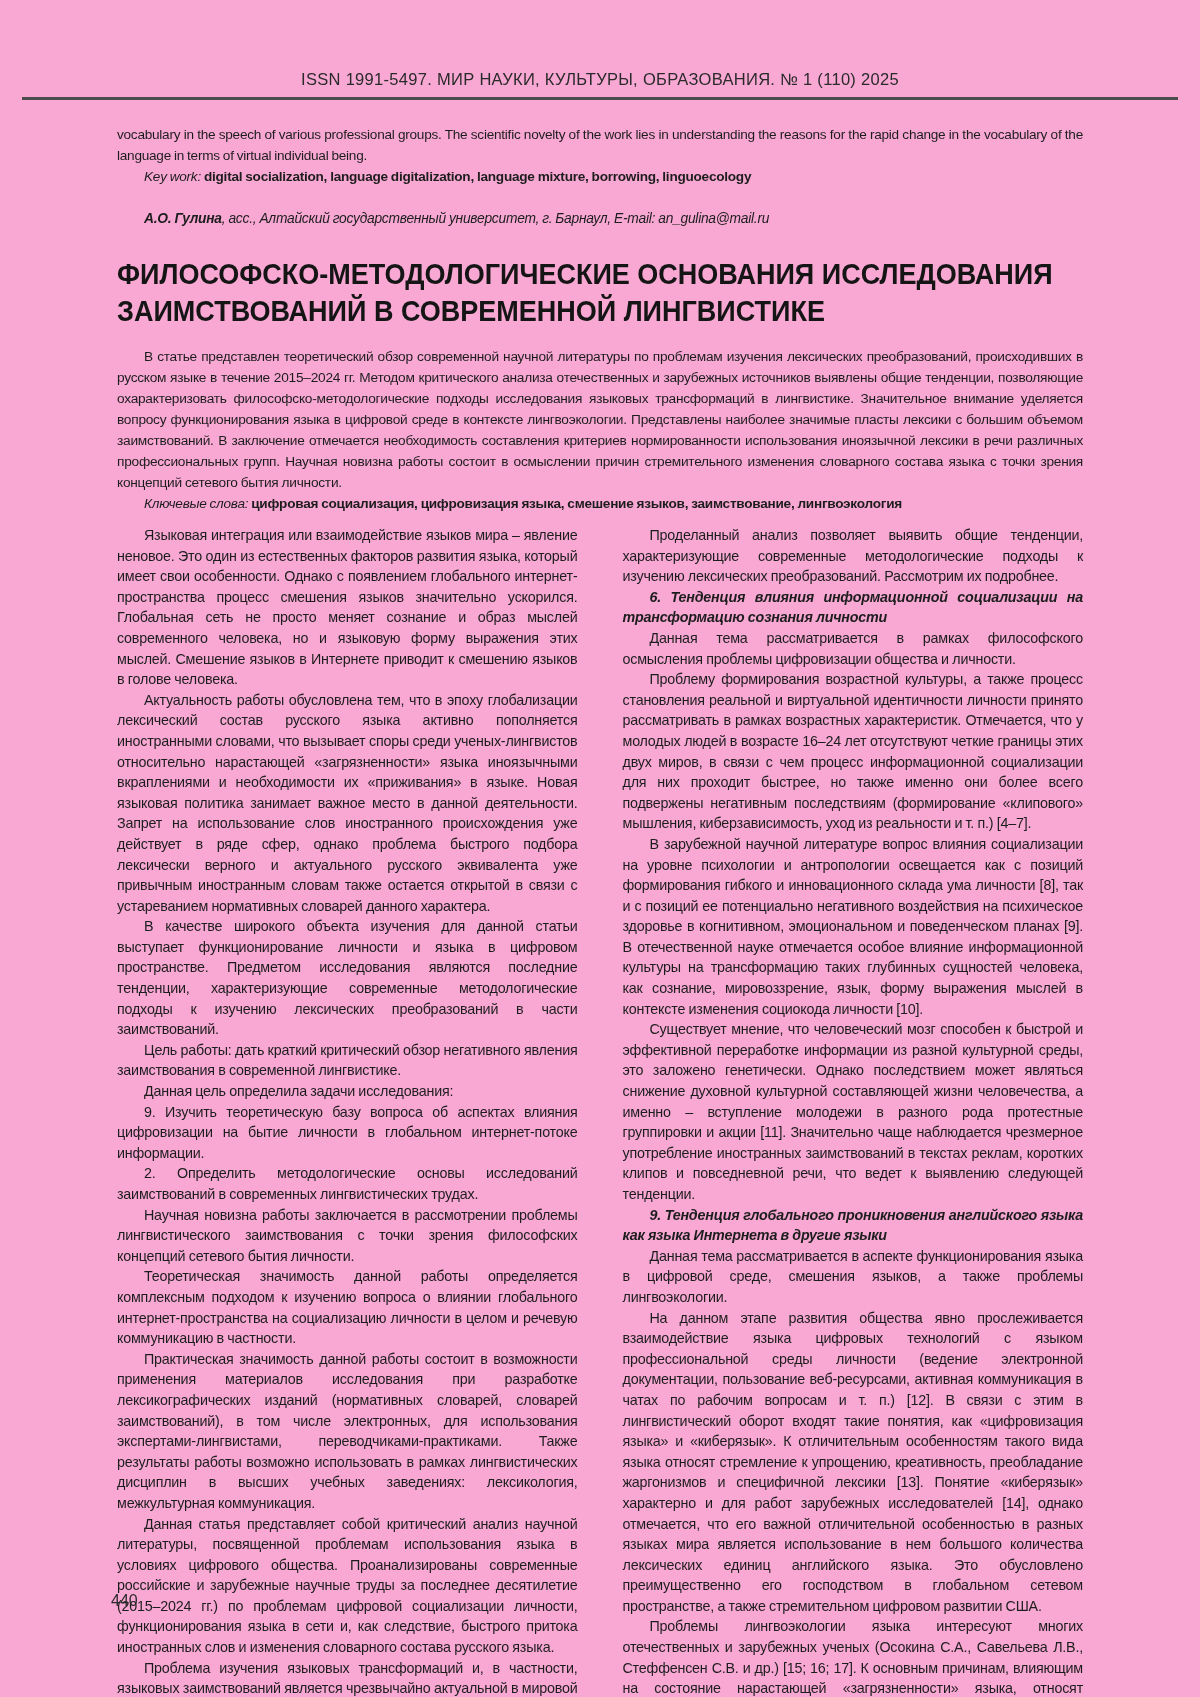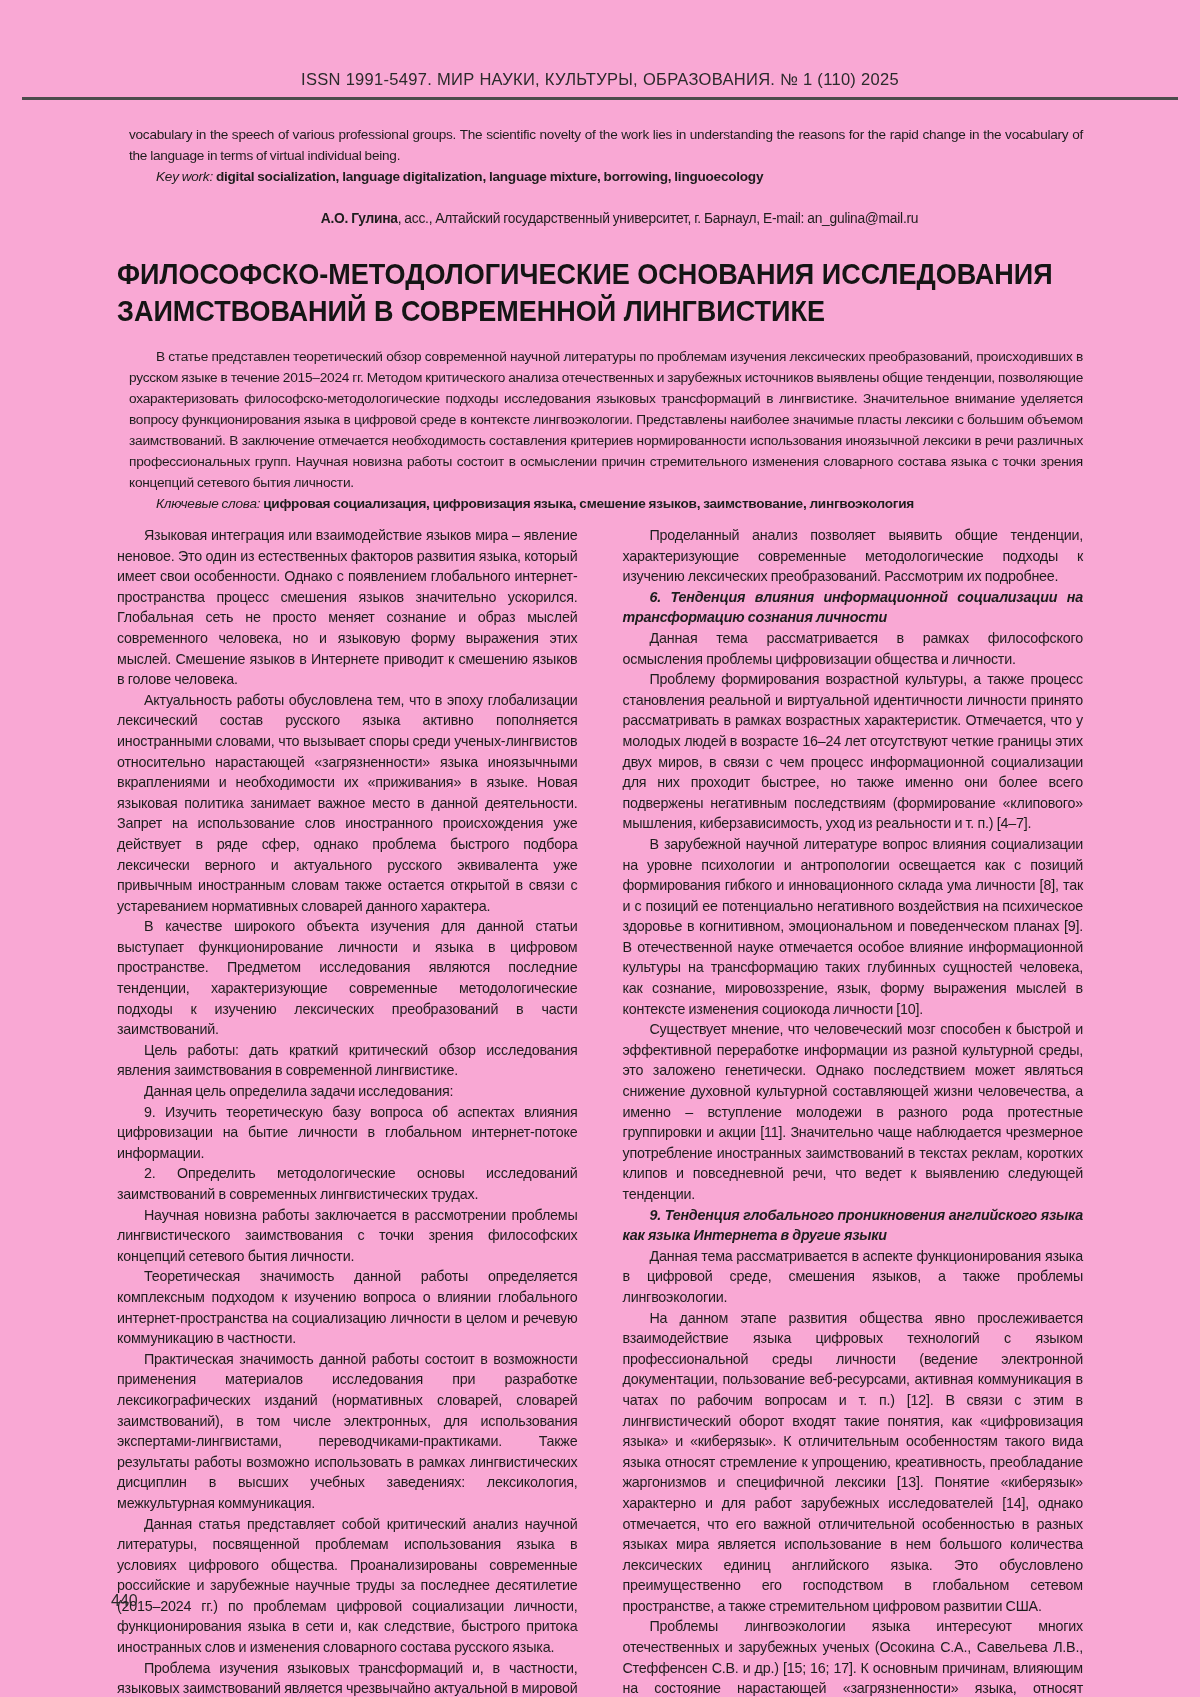--- a/index.html
+++ b/index.html
@@ -18,33 +18,33 @@
     font-size:16.5px; letter-spacing:0.3px;
     color:#2a2a2a;
   }
   .head-rule {
     position:absolute; top:97px; left:22px; right:22px;
     height:3px; background:#4c4c4c;
   }
   .content {
     position:absolute; left:117px; top:124px; width:966px;
   }
-  .cond { letter-spacing:-0.25px; word-spacing:-0.5px;margin-left:12px; }
+  .cond { letter-spacing:-0.25px; word-spacing:-0.5px; }
   .eng-tail {
     font-size:13.6px; line-height:21px; text-align:justify;
   }
   .kw-line {
     font-size:13.6px; line-height:21px; text-indent:27px;
   }
   .kw-label { font-style:italic; }
   .kw-text { font-weight:bold; }
   .author-line {
     margin-top:21px;
     font-size:13.8px; line-height:21px; text-indent:27px;
-    text-align:center;
+    font-style:italic;
   }
   .author-name { font-weight:bold; }
   .article-title {
     margin-top:26px;
     font-weight:bold; font-size:30px; line-height:37px;
     transform:scaleX(0.90); transform-origin:0 0;
     white-space:nowrap;
     color:#151515;
   }
   .abstract {
@@ -104,21 +104,21 @@
       <span class="kw-label">Ключевые слова:</span>
       <span> </span>
       <span class="kw-text">цифровая социализация, цифровизация языка, смешение языков, заимствование, лингвоэкология</span>
     </div>
 
     <div class="columns">
       <div class="col" id="left-col">
           <p class="body-p">Языковая интеграция или взаимодействие языков мира – явление неновое. Это один из естественных факторов развития языка, который имеет свои особенности. Однако с появлением глобального интернет-пространства процесс смешения языков значительно ускорился. Глобальная сеть не просто меняет сознание и образ мыслей современного человека, но и языковую форму выражения этих мыслей. Смешение языков в Интернете приводит к смешению языков в голове человека.</p>
           <p class="body-p">Актуальность работы обусловлена тем, что в эпоху глобализации лексический состав русского языка активно пополняется иностранными словами, что вызывает споры среди ученых-лингвистов относительно нарастающей «загрязненности» языка иноязычными вкраплениями и необходимости их «приживания» в языке. Новая языковая политика занимает важное место в данной деятельности. Запрет на использование слов иностранного происхождения уже действует в ряде сфер, однако проблема быстрого подбора лексически верного и актуального русского эквивалента уже привычным иностранным словам также остается открытой в связи с устареванием нормативных словарей данного характера.</p>
           <p class="body-p">В качестве широкого объекта изучения для данной статьи выступает функционирование личности и языка в цифровом пространстве. Предметом исследования являются последние тенденции, характеризующие современные методологические подходы к изучению лексических преобразований в части заимствований.</p>
-          <p class="body-p">Цель работы: дать краткий критический обзор исследования явления заимствования в современной лингвистике.</p>
+          <p class="body-p">Цель работы: дать краткий критический обзор негативного явления заимствования в современной лингвистике.</p>
           <p class="body-p">Данная цель определила задачи исследования:</p>
           <p class="body-p">9. Изучить теоретическую базу вопроса об аспектах влияния цифровизации на бытие личности в глобальном интернет-потоке информации.</p>
           <p class="body-p">2. Определить методологические основы исследований заимствований в современных лингвистических трудах.</p>
           <p class="body-p">Научная новизна работы заключается в рассмотрении проблемы лингвистического заимствования с точки зрения философских концепций сетевого бытия личности.</p>
           <p class="body-p">Теоретическая значимость данной работы определяется комплексным подходом к изучению вопроса о влиянии глобального интернет-пространства на социализацию личности в целом и речевую коммуникацию в частности.</p>
           <p class="body-p">Практическая значимость данной работы состоит в возможности применения материалов исследования при разработке лексикографических изданий (нормативных словарей, словарей заимствований), в том числе электронных, для использования экспертами-лингвистами, переводчиками-практиками. Также результаты работы возможно использовать в рамках лингвистических дисциплин в высших учебных заведениях: лексикология, межкультурная коммуникация.</p>
           <p class="body-p">Данная статья представляет собой критический анализ научной литературы, посвященной проблемам использования языка в условиях цифрового общества. Проанализированы современные российские и зарубежные научные труды за последнее десятилетие (2015–2024 гг.) по проблемам цифровой социализации личности, функционирования языка в сети и, как следствие, быстрого притока иностранных слов и изменения словарного состава русского языка.</p>
           <p class="body-p">Проблема изучения языковых трансформаций и, в частности, языковых заимствований является чрезвычайно актуальной в мировой лингвистике на данном этапе развития, о чем свидетельствуют многочисленные зарубежные источники (Бойд Р., Пеннебейкер Д.; Карлинг Г., Кронхамн С.; Хонкола Т., Джордан Ф. и др.) [1; 2; 3]. Важно отметить, что в данном исследовании нами было обработано 120 современных научных трудов по проблемам языковых изменений, связанных с цифровизацией общества, из которых более 30 – научная литература на других языках. Материал отбирался на сайтах российских научных электронных библиотек (eLibrary, cyberleninka.ru), а также известных англоязычных баз данных (Research Gate, Scopus, WoS). В данной статье приведены ссылки на наиболее значимые статьи.</p>
         </div>
       <div class="col" id="right-col">

